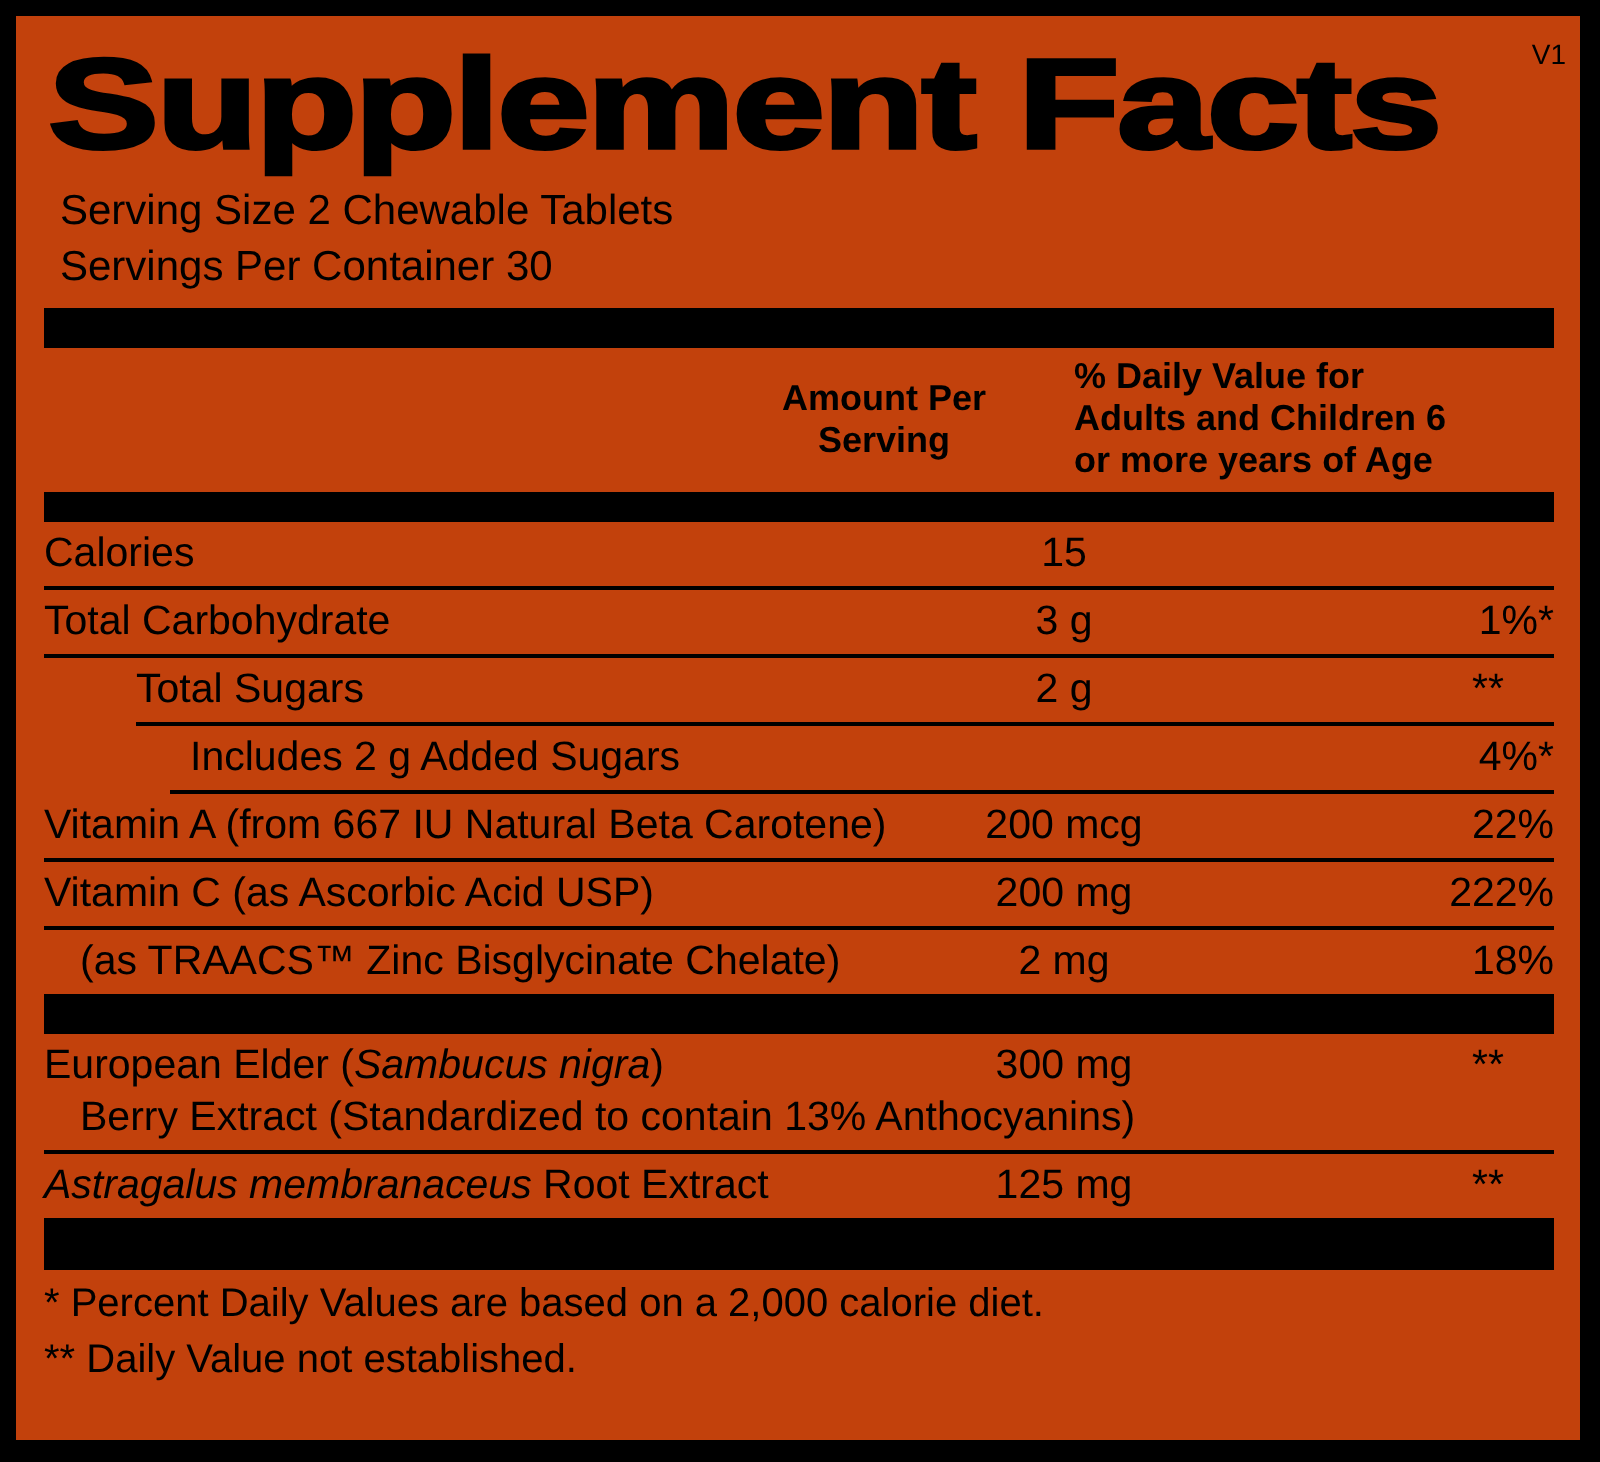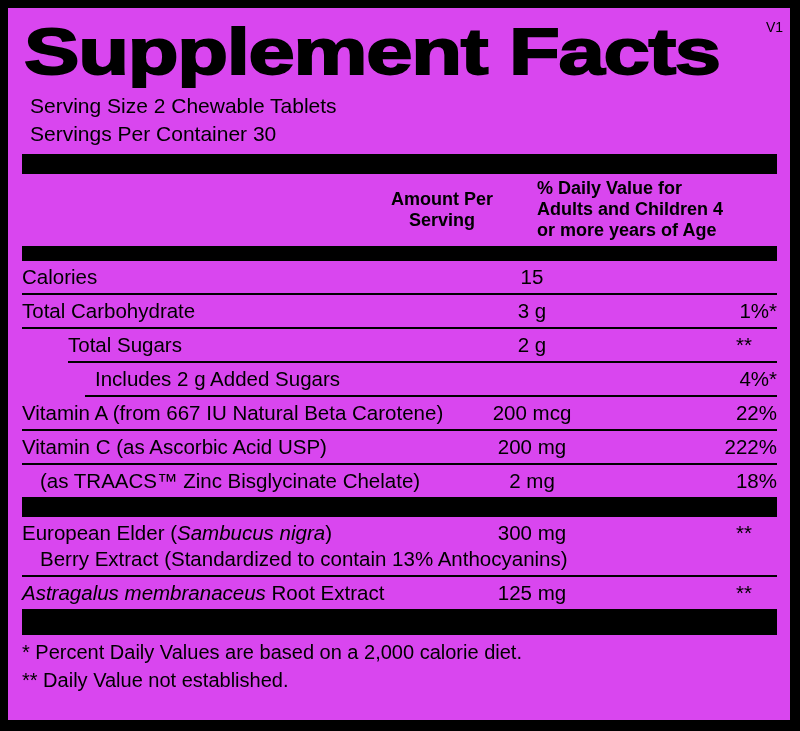--- a/index.html
+++ b/index.html
@@ -2,21 +2,21 @@
 <html><head>
 <meta charset="utf-8">
 <style>
   html, body { margin: 0; padding: 0; background: #fff; }
   * { box-sizing: border-box; }
 
   .panel {
     position: relative;
     width: 800px;
     height: 731px;
-    background: #d946ef;
+    background: #c2410c;
     color: #000;
     border: solid #000;
     border-width: 8px 10px 11px 8px;
     padding: 0 13px 0 14px;
     overflow: hidden;
     font-family: "Liberation Sans", sans-serif;
   }
 
   
   .title-row { position: relative; height: 84px; }
@@ -82,21 +82,21 @@
   <div class="bar bar-1"></div>
 
   <div class="hdr">
     <div class="hdr-spacer"></div>
     <div class="hdr-amount">
       <div>Amount Per</div>
       <div>Serving</div>
     </div>
     <div class="hdr-dv">
       <div>% Daily Value for</div>
-      <div>Adults and Children 4</div>
+      <div>Adults and Children 6</div>
       <div>or more years of Age</div>
     </div>
   </div>
 
   <div class="bar bar-2"></div>
 
   <div class="row">
     <div class="name">Calories</div>
     <div class="amt">15</div>
     <div class="dv"></div>

